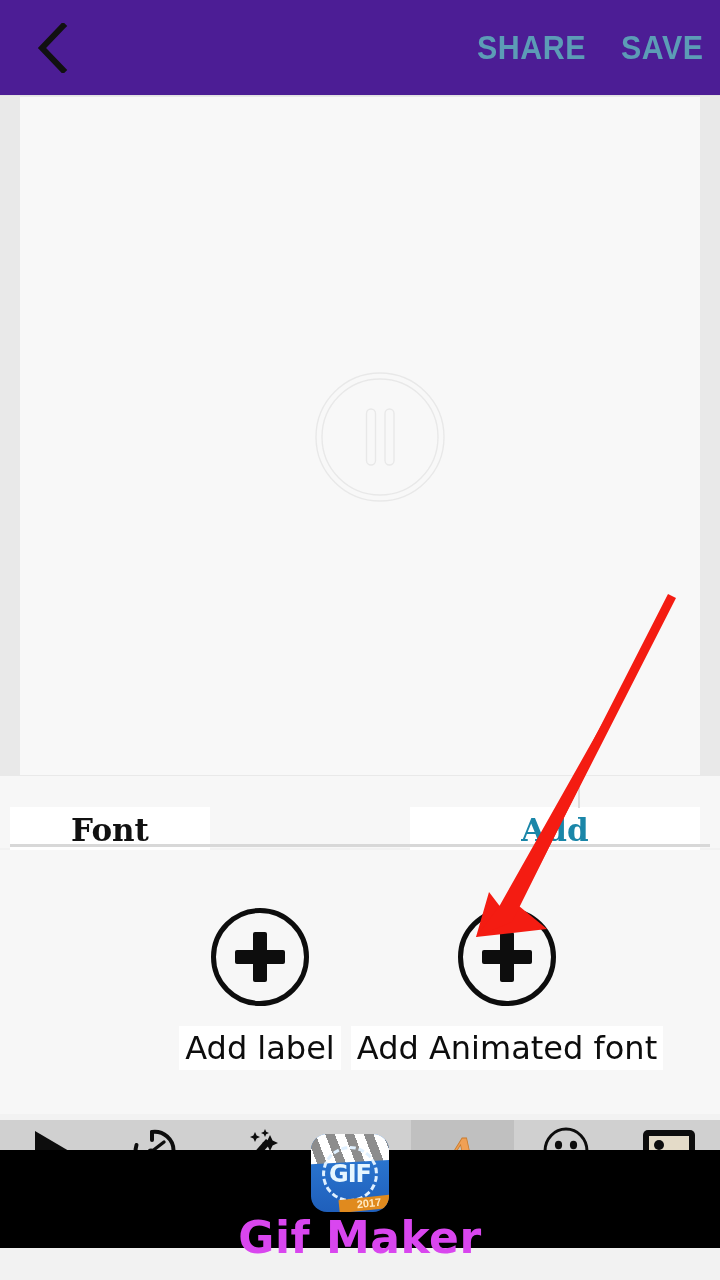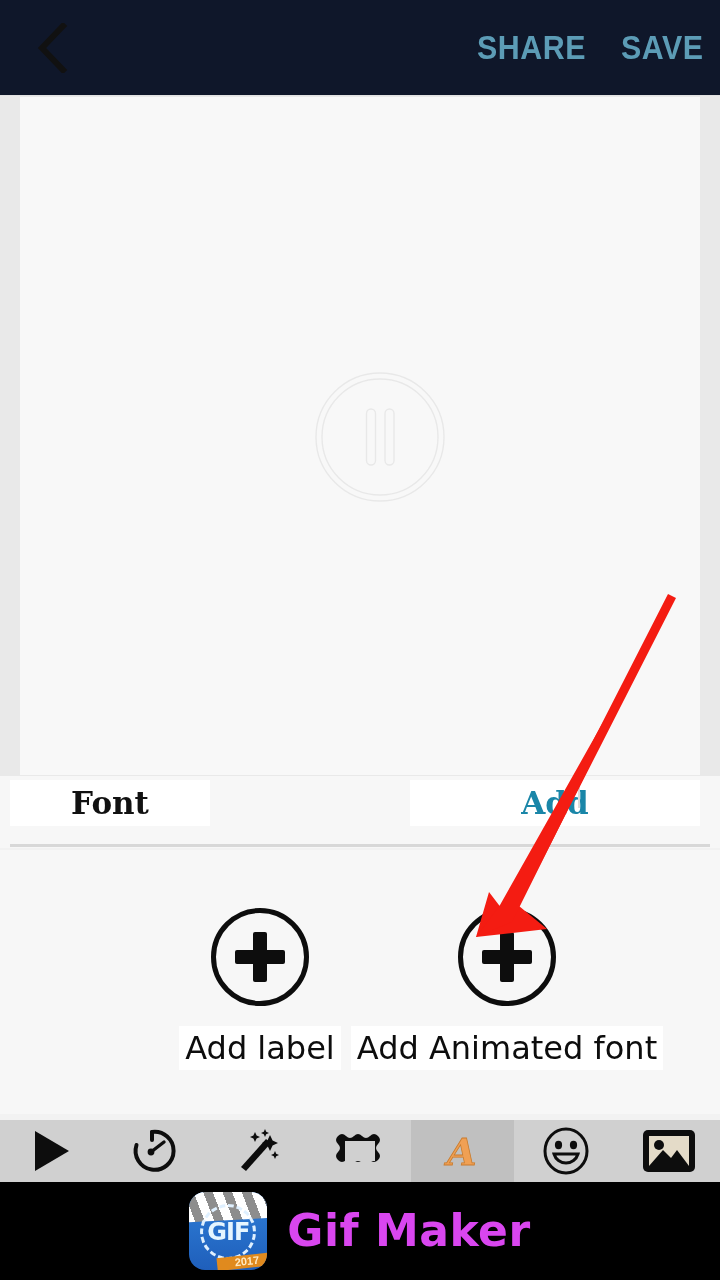--- a/index.html
+++ b/index.html
@@ -15,21 +15,21 @@
     width: 720px;
     height: 1280px;
     background: #f2f2f2;
   }
 
   
   #header {
     position: absolute;
     left: 0; top: 0;
     width: 720px; height: 96px;
-    background: #0f172a;
+    background: #4c1d95;
     border-bottom: 1px solid #e2e2e2;
   }
   #back-btn {
     position: absolute;
     left: 18px; top: 14px;
     width: 68px; height: 68px;
     display: flex; align-items: center; justify-content: center;
   }
   #back-btn svg { display: block; }
   .hdr-action {
@@ -70,21 +70,21 @@
 
   
   #tabs {
     position: absolute;
     left: 0; top: 776px;
     width: 720px; height: 72px;
     background: #f7f7f7;
   }
   .tab {
     position: absolute;
-    top: 4px;
+    top: 31px;
     height: 46px;
     background: #ffffff;
     display: flex;
     align-items: center;
     justify-content: center;
     font-family: "DejaVu Serif", "Liberation Serif", serif;
     font-weight: bold;
     font-size: 31px;
   }
   #tab-font {
@@ -172,26 +172,27 @@
     align-items: center;
     justify-content: center;
     height: 62px;
   }
   .tool.selected { background: #c0c0c0; }
   .tool svg { display: block; }
 
   
   #banner {
     position: absolute;
-    left: 0; top: 1182px;
+    left: 0; top: 1150px;
     width: 720px; height: 98px;
     background: #000000;
     display: flex;
     align-items: center;
     justify-content: center;
+    flex-direction: column;
   }
   #banner-icon {
     width: 78px; height: 78px;
     border-radius: 16px;
     position: relative;
     overflow: hidden;
     background: linear-gradient(#2f7fd8, #1f5fbb);
     margin-right: 20px;
     flex: none;
   }

